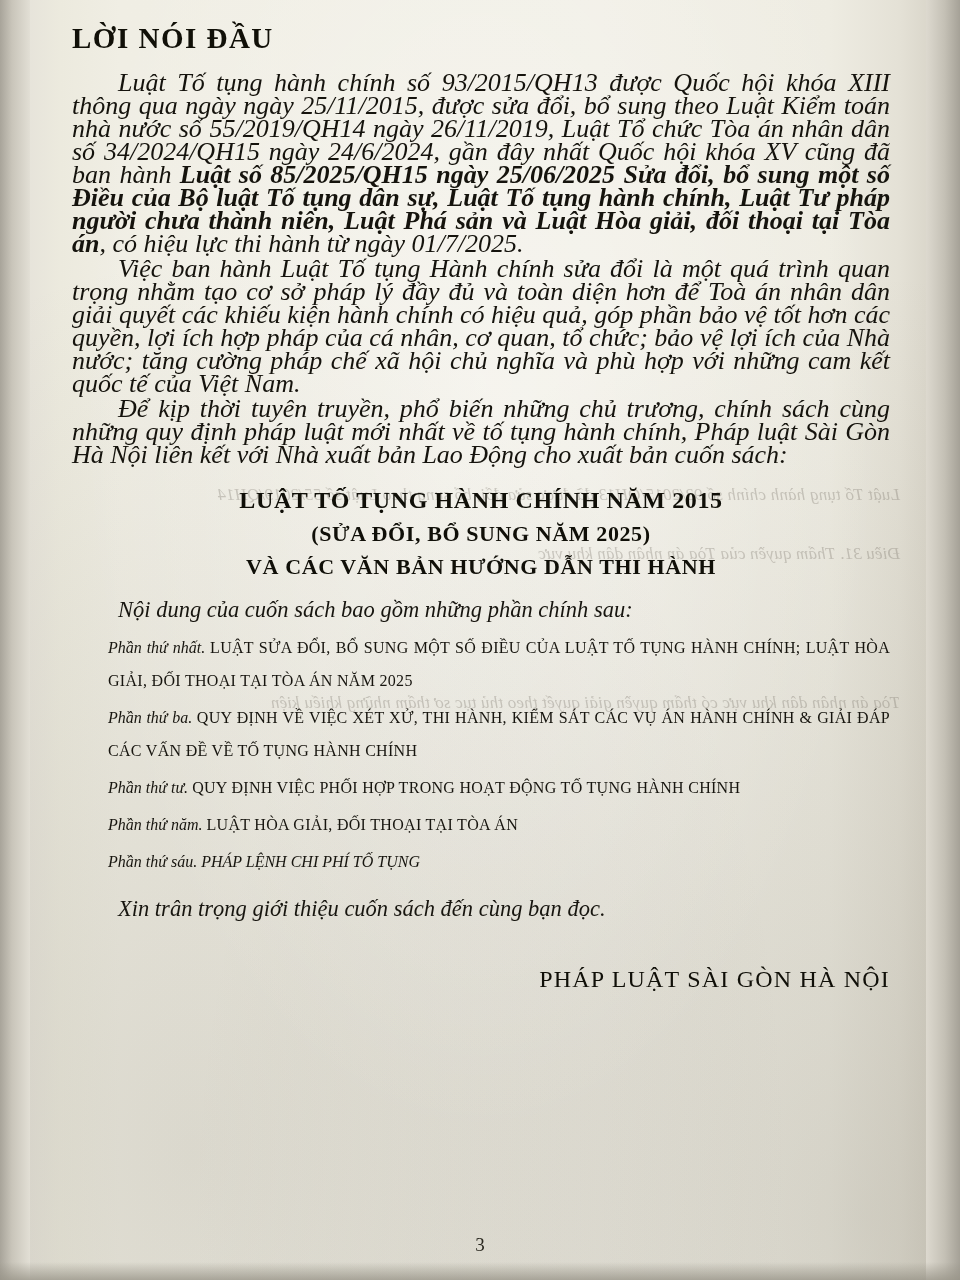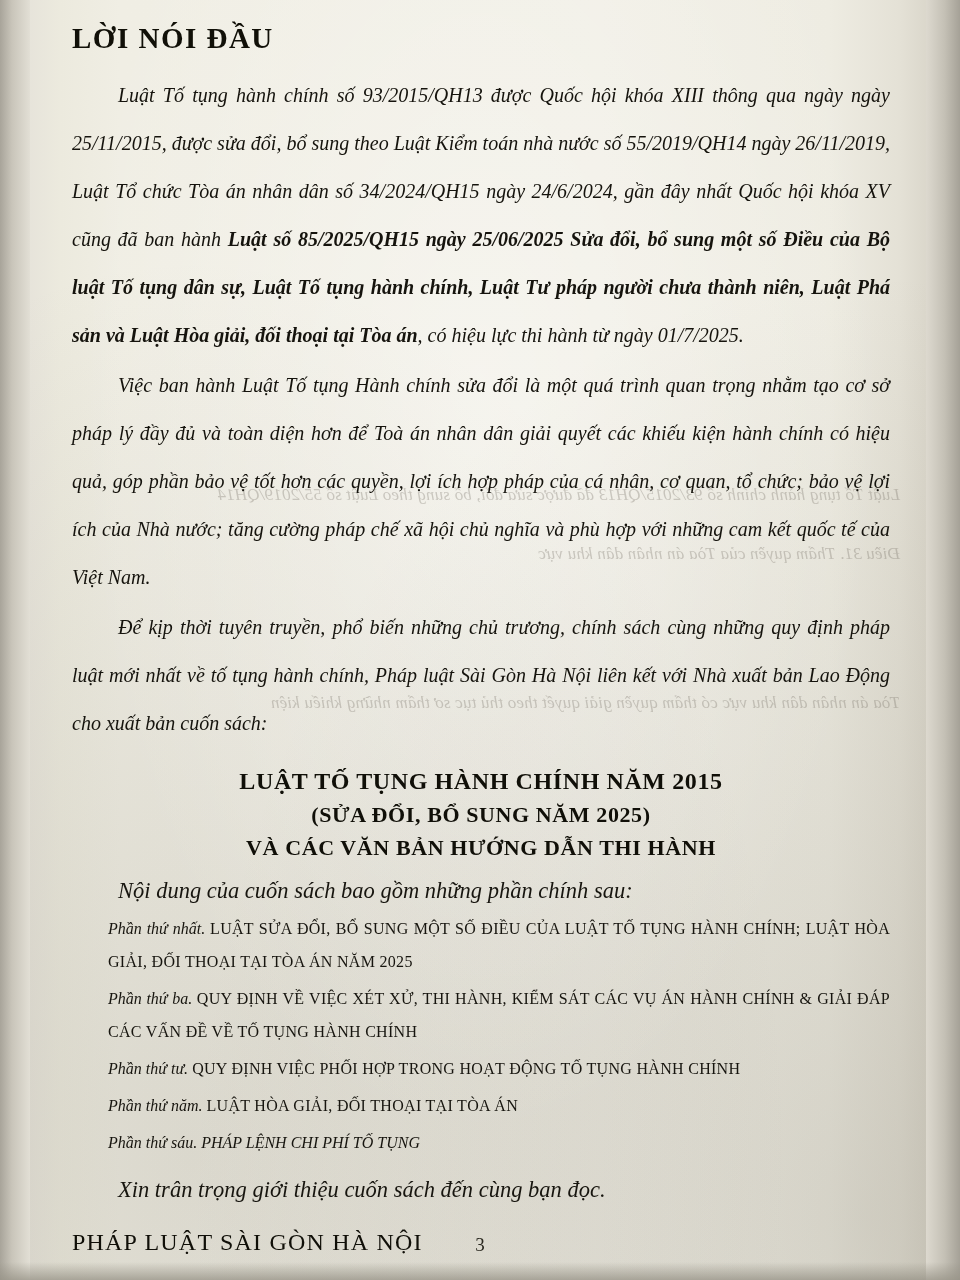--- a/index.html
+++ b/index.html
@@ -61,22 +61,22 @@
     font-family: "Liberation Serif", serif;
     font-weight: bold;
     font-size: 29px;
     letter-spacing: 1.5px;
     text-align: left;
     margin: 0 0 16px 0;
     color: #111008;
   }
   p.para {
     margin: 0 0 2px 0;
-    font-size: 20px;
-    line-height: 48px;
+    font-size: 26px;
+    line-height: 23px;
     font-style: italic;
     text-align: justify;
     text-indent: 46px;
     color: #15130d;
   }
   b.bold { font-weight: bold; font-style: italic; }
 
   .booktitle {
     margin: 18px 0 6px 0;
     text-align: center;
@@ -115,21 +115,22 @@
   }
   .part .caps-i { font-style: italic; }
   p.closing {
     margin: 14px 0 0 0;
     font-size: 22.5px;
     line-height: 34px;
     font-style: italic;
     text-indent: 46px;
   }
   .signature {
-    margin-top: 22px;
+    margin-top: 40px;
+    text-align: right;
     font-size: 24px;
     letter-spacing: 1.2px;
     color: #100f08;
   }
   .folio {
     position: absolute;
     left: 0;
     right: 0;
     bottom: 24px;
     text-align: center;

